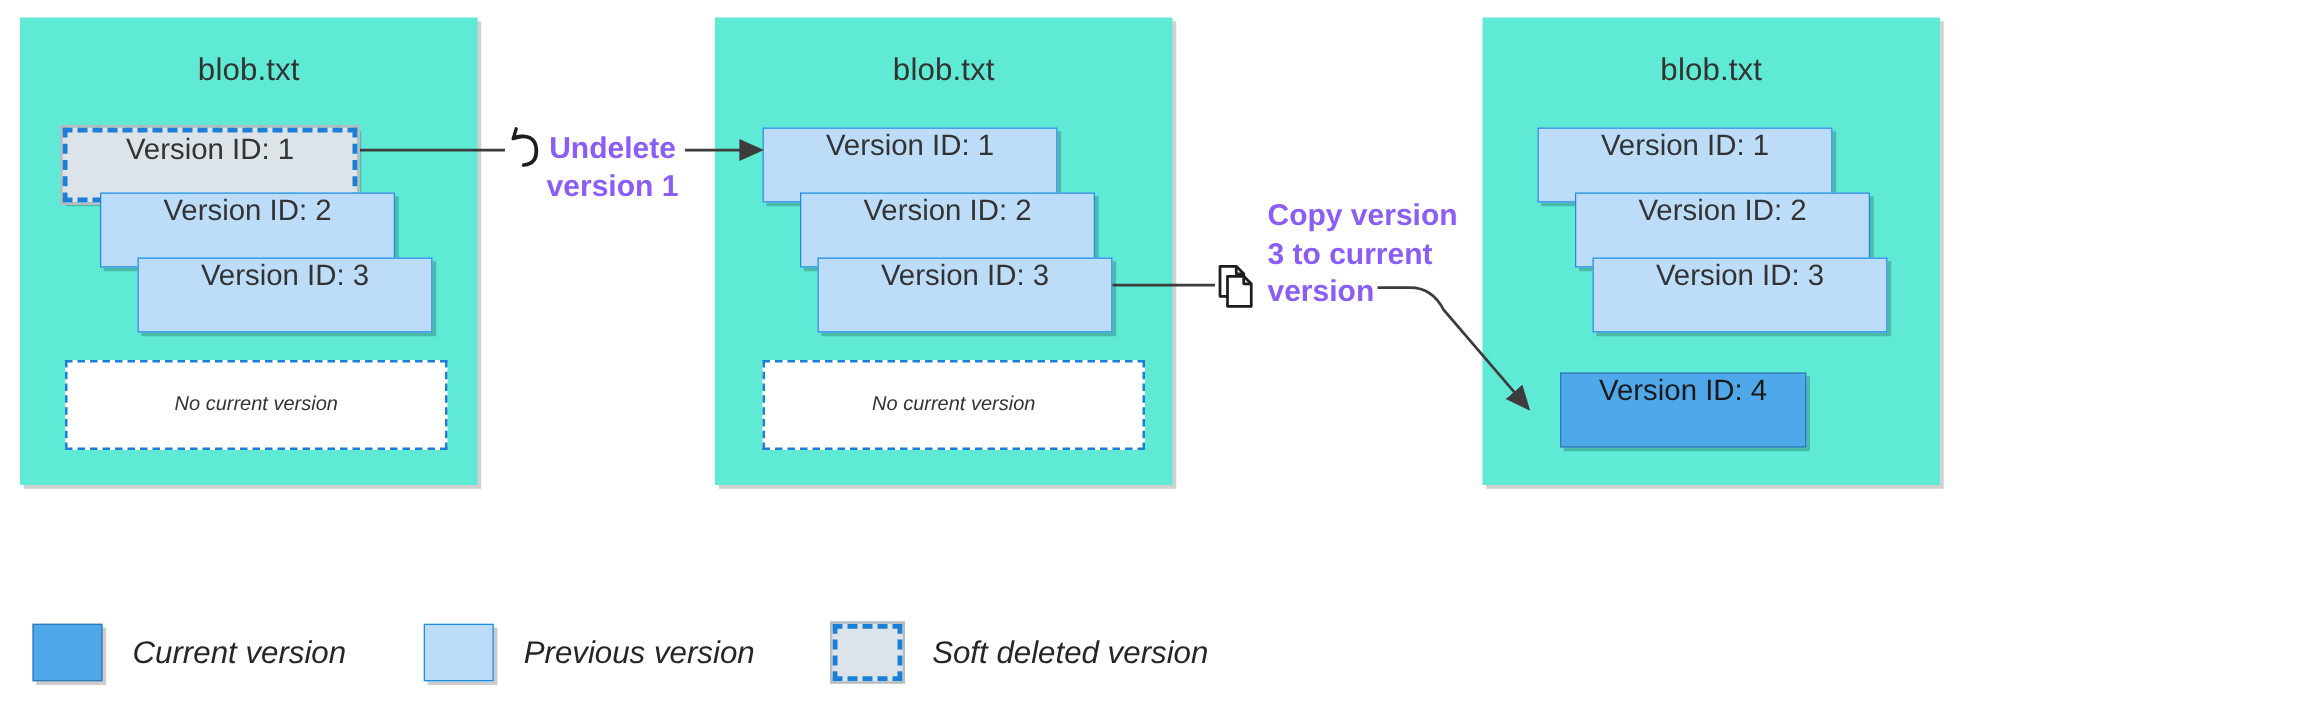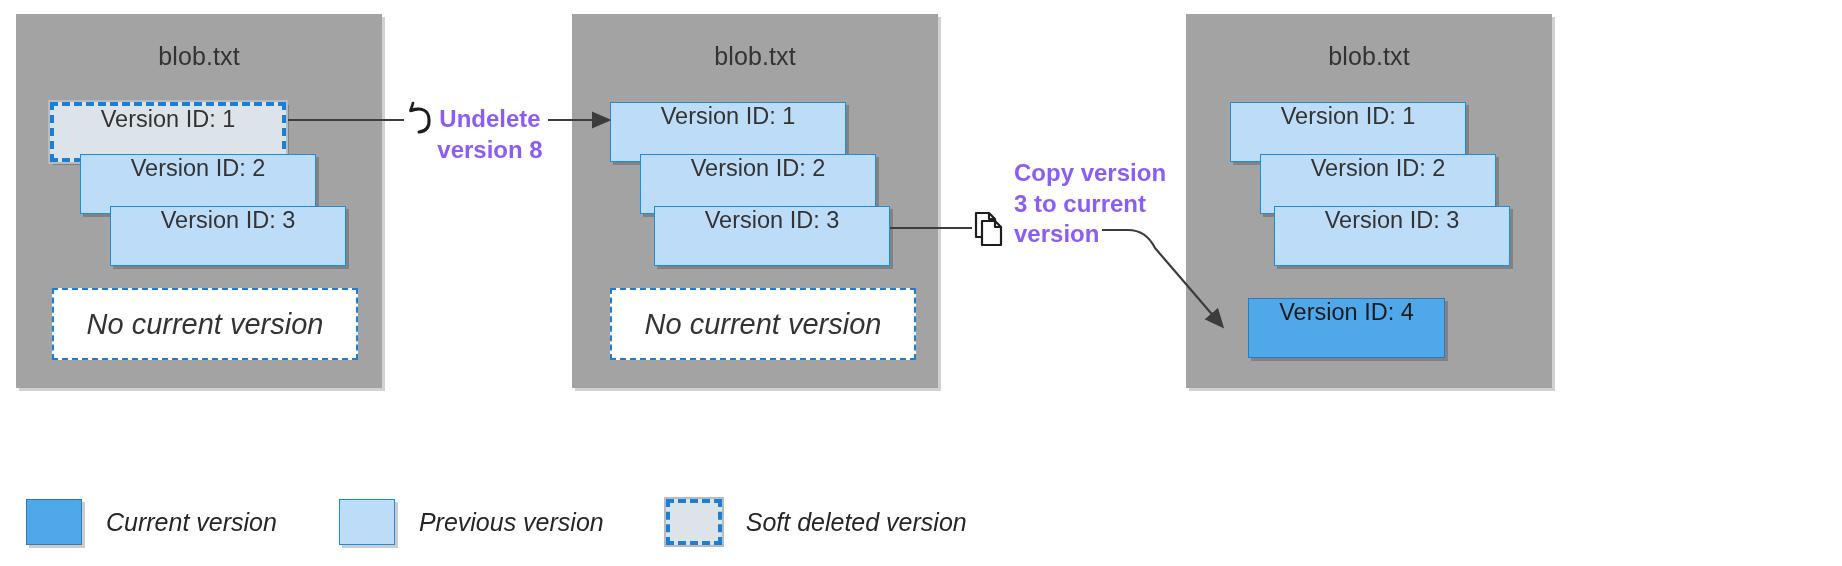--- a/index.html
+++ b/index.html
@@ -16,21 +16,21 @@
   }
   #stage {
     position: relative;
     width: 1842px;
     height: 566px;
   }
 
   
   .panel {
     position: absolute;
-    background: #a3a3a3;
+    background: #5eead4;
     box-shadow: 3px 3px 0 0 rgba(0,0,0,0.18);
   }
   .panel-title {
     position: absolute;
     top: 28px;
     left: 0;
     width: 100%;
     text-align: center;
     font-size: 25px;
     color: #333333;
@@ -65,21 +65,21 @@
 
   
   .nocurrent {
     position: absolute;
     box-sizing: border-box;
     background: #ffffff;
     border: 2.5px dashed #1b7fd8;
     display: flex;
     align-items: center;
     justify-content: center;
-    font-size: 29px;
+    font-size: 16px;
     font-style: italic;
     color: #333333;
   }
 
   
   .annot {
     position: absolute;
     font-size: 24px;
     font-weight: bold;
     color: #8b5cf6;
@@ -213,21 +213,21 @@
 
   <div class="icon-box" style="left:404px; top:98px; width:34px; height:42px;">
     <svg viewBox="0 0 34 42" width="34" height="42">
       <path d="M9 5 L6.5 13 L14 11" fill="none" stroke="#1d1d1d" stroke-width="2.6" stroke-linecap="round" stroke-linejoin="round"></path>
       <path d="M7 12 Q24 8 25 21 Q26 33 15 34" fill="none" stroke="#1d1d1d" stroke-width="3" stroke-linecap="round"></path>
     </svg>
   </div>
 
   <div class="annot center" style="left:430px; top:104px; width:120px;">
     <div>Undelete</div>
-    <div>version 8</div>
+    <div>version 1</div>
   </div>
 
   <div class="icon-box" style="left:972px; top:210px; width:34px; height:38px;">
     <svg viewBox="0 0 34 38" width="34" height="38">
       <path d="M4 3 H17 L23 9 V27 H4 Z" fill="#ffffff" stroke="#1d1d1d" stroke-width="2.2" stroke-linejoin="round"></path>
       <path d="M17 3 V9 H23" fill="none" stroke="#1d1d1d" stroke-width="2.2" stroke-linejoin="round"></path>
       <path d="M10 11 H23 L29 17 V35 H10 Z" fill="#ffffff" stroke="#1d1d1d" stroke-width="2.2" stroke-linejoin="round"></path>
       <path d="M23 11 V17 H29" fill="none" stroke="#1d1d1d" stroke-width="2.2" stroke-linejoin="round"></path>
     </svg>
   </div>

